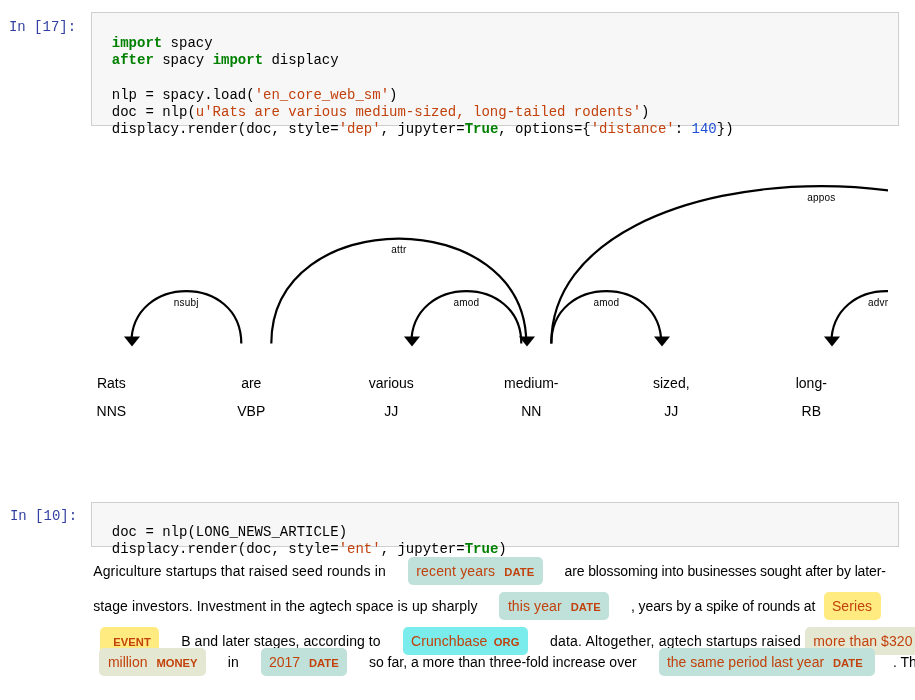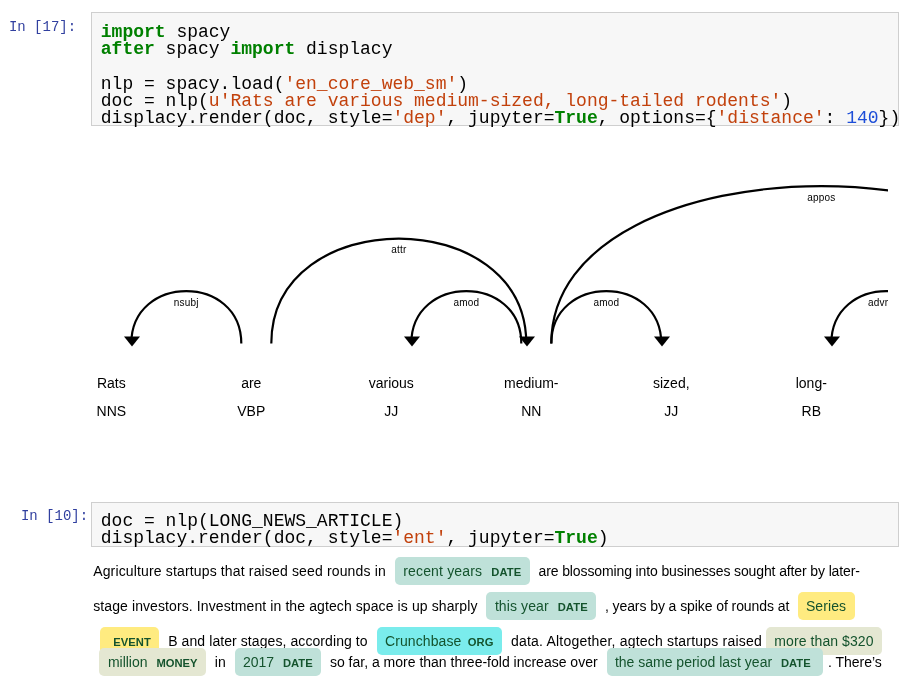--- a/index.html
+++ b/index.html
@@ -1,25 +1,25 @@
 <!DOCTYPE html>
 <html><head>
 <meta charset="utf-8">
 <style>
 html,body{margin:0;padding:0;background:#fff}
 body{width:915px;height:700px;overflow:hidden;position:relative;font-family:"Liberation Sans",sans-serif;color:#000}
 .cellbox{position:absolute;box-sizing:border-box;background:#f7f7f7;border:1px solid #cfcfcf}
 .prompt{position:absolute;font-family:"Liberation Mono",monospace;font-size:14px;line-height:17.3px;color:#303F9F;text-align:center}
-pre.code{position:absolute;margin:4px;padding:0;font-family:"Liberation Mono",monospace;font-size:18px;line-height:17.3px;color:#000}
+pre.code{position:absolute;margin:15px;padding:0;font-family:"Liberation Mono",monospace;font-size:14px;line-height:17.3px;color:#000}
 .k{color:#008000;font-weight:bold}
 .s{color:#c2410c}
 .n{color:#1d4ed8}
 svg{position:absolute;left:0;top:0}
 .entline{position:absolute;white-space:nowrap;font-size:14px;line-height:35px}
-mark{background:transparent;color:#14532d;padding:6.3px 8.4px;margin:0 5px;line-height:1;border-radius:5px}
+mark{background:transparent;color:#c2410c;padding:6.3px 8.4px;margin:0 18px;line-height:1;border-radius:5px}
 mark.date{background:#bfe1d9}
 mark.org{background:#7aecec}
 mark.money{background:#e4e7d2}
 mark.event{background:#ffeb80}
 .lbl{font-size:11.2px;font-weight:bold;line-height:1;vertical-align:middle;margin-left:5px}
 </style>
 </head>
 <body>
 
 <div class="cellbox" style="left:90.5px;top:11.5px;width:808.5px;height:114px"></div>
@@ -65,20 +65,20 @@
     <text x="531.3" y="388">medium-</text>
       <text x="531.3" y="415.6">NN</text>
     <text x="671.3" y="388">sized,</text>
       <text x="671.3" y="415.6">JJ</text>
     <text x="811.3" y="388">long-</text>
       <text x="811.3" y="415.6">RB</text>
   </g>
 </svg>
 
 <div class="cellbox" style="left:90.5px;top:501.5px;width:808.5px;height:45.5px"></div>
-<div class="prompt" style="left:12px;top:507.9px;width:85px">In&nbsp;[10]:</div>
+<div class="prompt" style="left:1px;top:507.9px;width:85px">In&nbsp;[10]:</div>
 <pre class="code" style="left:96.8px;top:509px">doc = nlp(LONG_NEWS_ARTICLE)
 displacy.render(doc, style=<span class="s">'ent'</span>, jupyter=<span class="k">True</span>)</pre>
 
 <div class="entline" style="left:93.2px;top:554px;letter-spacing:0.15px">Agriculture startups that raised seed rounds in <mark class="date">recent years <span class="lbl">DATE</span></mark><span style="letter-spacing:-0.12px"> are blossoming into businesses sought after by later-</span></div>
 <div class="entline" style="left:93.2px;top:589px;letter-spacing:0.1px">stage investors. Investment in the agtech space is up sharply <mark class="date">this year <span class="lbl">DATE</span></mark><span style="letter-spacing:-0.08px"> , years by a spike of rounds at </span><mark class="event" style="margin-left:4.5px">Series</mark></div>
 <div class="entline" style="left:93.2px;top:624px;letter-spacing:0.08px"><mark class="event" style="margin-left:6.6px"><span class="lbl" style="margin-left:5px">EVENT</span></mark> B and later stages, according to <mark class="org">Crunchbase <span class="lbl" style="margin-left:2.5px">ORG</span></mark><span style="letter-spacing:0.2px"> data. Altogether, agtech startups raised </span><mark class="money" style="margin-left:0">more than $320</mark></div>
 <div class="entline" style="left:93.2px;top:645px"><mark class="money" style="margin-left:6.3px">million <span class="lbl">MONEY</span></mark> in <mark class="date">2017 <span class="lbl">DATE</span></mark> so far, a more than three-fold increase over <mark class="date">the same period last year <span class="lbl">DATE</span> </mark> . There’s</div>
 
 </body></html>

